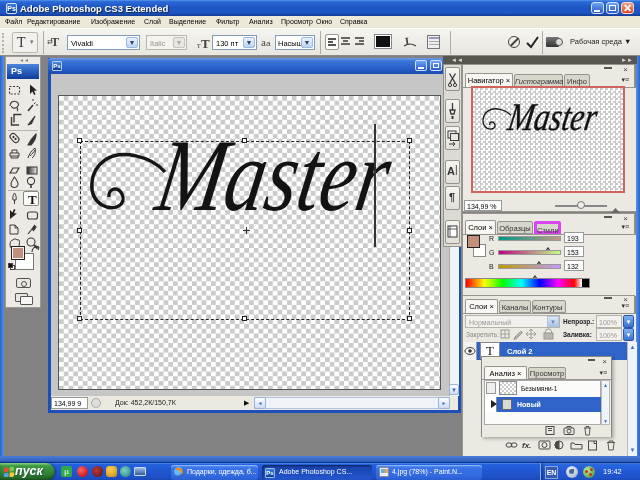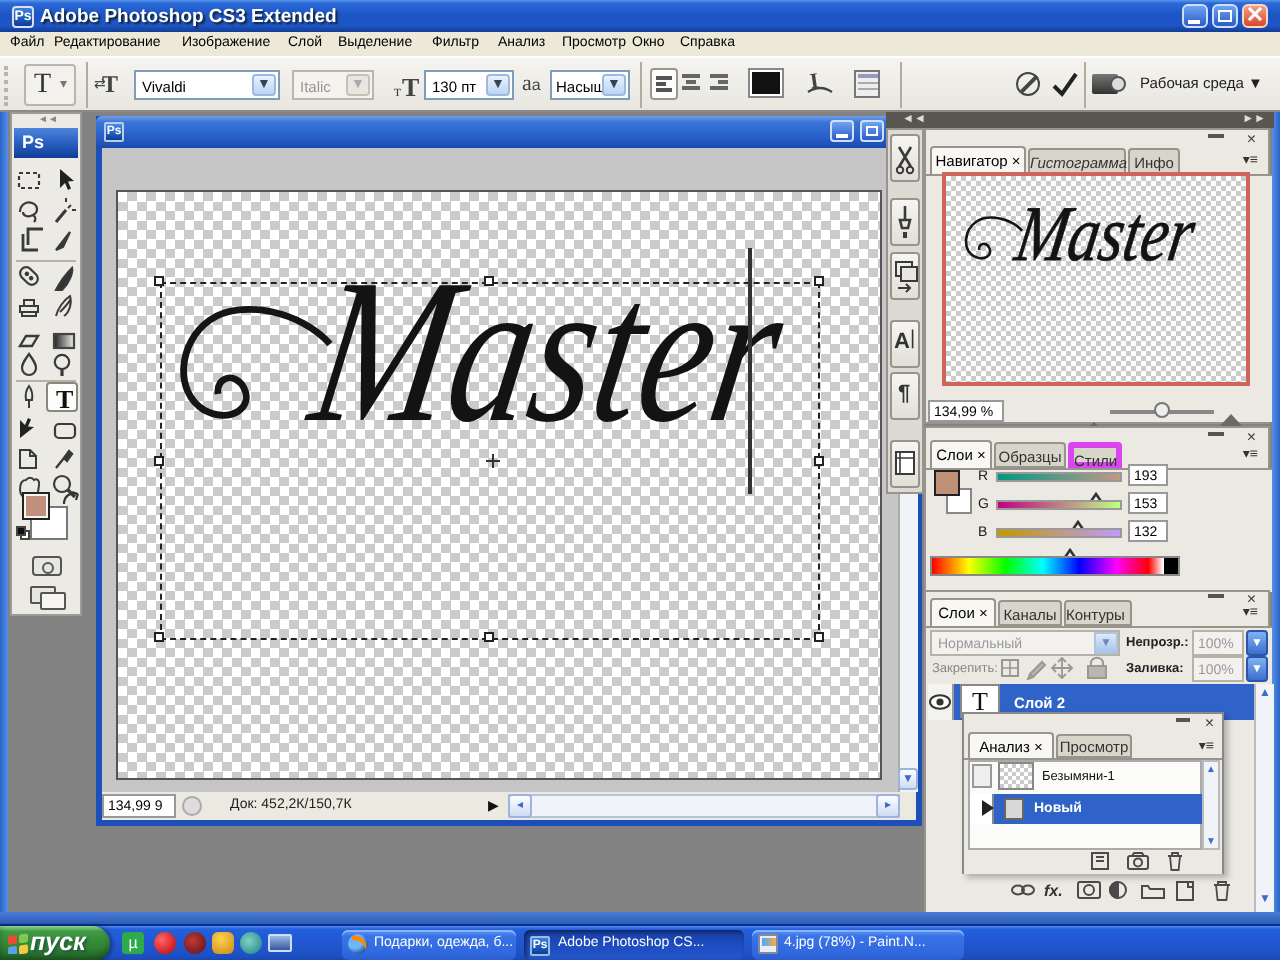--- a/index.html
+++ b/index.html
@@ -481,13 +481,25 @@
     <div style="position:absolute;left:3px;top:2.5px;width:10px;height:10px;background:linear-gradient(180deg,#3a7fe0,#0a3f9a);border:1px solid #9bd;border-radius:1px;color:#fff;font-size:6px;font-weight:bold;text-align:center;line-height:9px;">Ps</div>
     <span style="position:absolute;left:17px;top:3px;color:#fff;font-size:7px;">Adobe Photoshop CS...</span>
   </div>
   <div class="abs" style="left:376px;top:2px;width:106px;height:15px;border-radius:3px;background:linear-gradient(180deg,#5f97f5 0%,#3a73e8 20%,#3067dd 80%,#2a5dd0 100%);box-shadow:inset 0 1px 0 #8ab4f8;">
     <div style="position:absolute;left:3px;top:2px;width:10px;height:10px;background:#e8eef8;border:1px solid #889;border-radius:1px;">
         <div style="position:absolute;left:1px;top:1px;width:7px;height:4px;background:linear-gradient(90deg,#4af,#fa4);"></div>
       </div>
     <span style="position:absolute;left:16px;top:3px;color:#fff;font-size:7px;">4.jpg (78%) - Paint.N...</span>
   </div>
 
+  <div class="abs" style="left:540px;top:0;width:100px;height:18px;background:linear-gradient(180deg,#4a8ef2 0%,#2767e2 10%,#2157d2 50%,#1d4fc4 100%);border-left:1px solid #7fb0f5;box-shadow:inset 2px 0 3px rgba(0,0,0,0.3);">
+    <div style="position:absolute;left:4px;top:2.5px;width:13px;height:13px;background:#3558b0;border:1px solid #8aa8e0;color:#fff;font-size:7px;font-weight:bold;text-align:center;line-height:12px;">EN</div>
+    <div style="position:absolute;left:25px;top:3px;width:12px;height:12px;background:radial-gradient(circle at 40% 35%,#f2f4f8,#9aa8c0);border-radius:50%;">
+        <div style="position:absolute;left:3px;top:3px;width:5px;height:5px;background:#4a6a9a;border-radius:50% 0 50% 50%;"></div>
+      </div>
+    <div style="position:absolute;left:42px;top:3px;width:12px;height:12px;background:radial-gradient(circle at 35% 35%,#b8e89a,#3a8a28);border-radius:50%;">
+        <div style="position:absolute;left:2px;top:4px;width:3px;height:3px;background:#c03828;border-radius:50%;"></div>
+        <div style="position:absolute;left:7px;top:2px;width:3px;height:3px;background:#c03828;border-radius:50%;"></div>
+        <div style="position:absolute;left:6px;top:7px;width:3px;height:3px;background:#c03828;border-radius:50%;"></div>
+      </div>
+    <span style="position:absolute;left:62px;top:4px;color:#fff;font-size:7.5px;">19:42</span>
+  </div>
 </div>
 
 </body></html>

